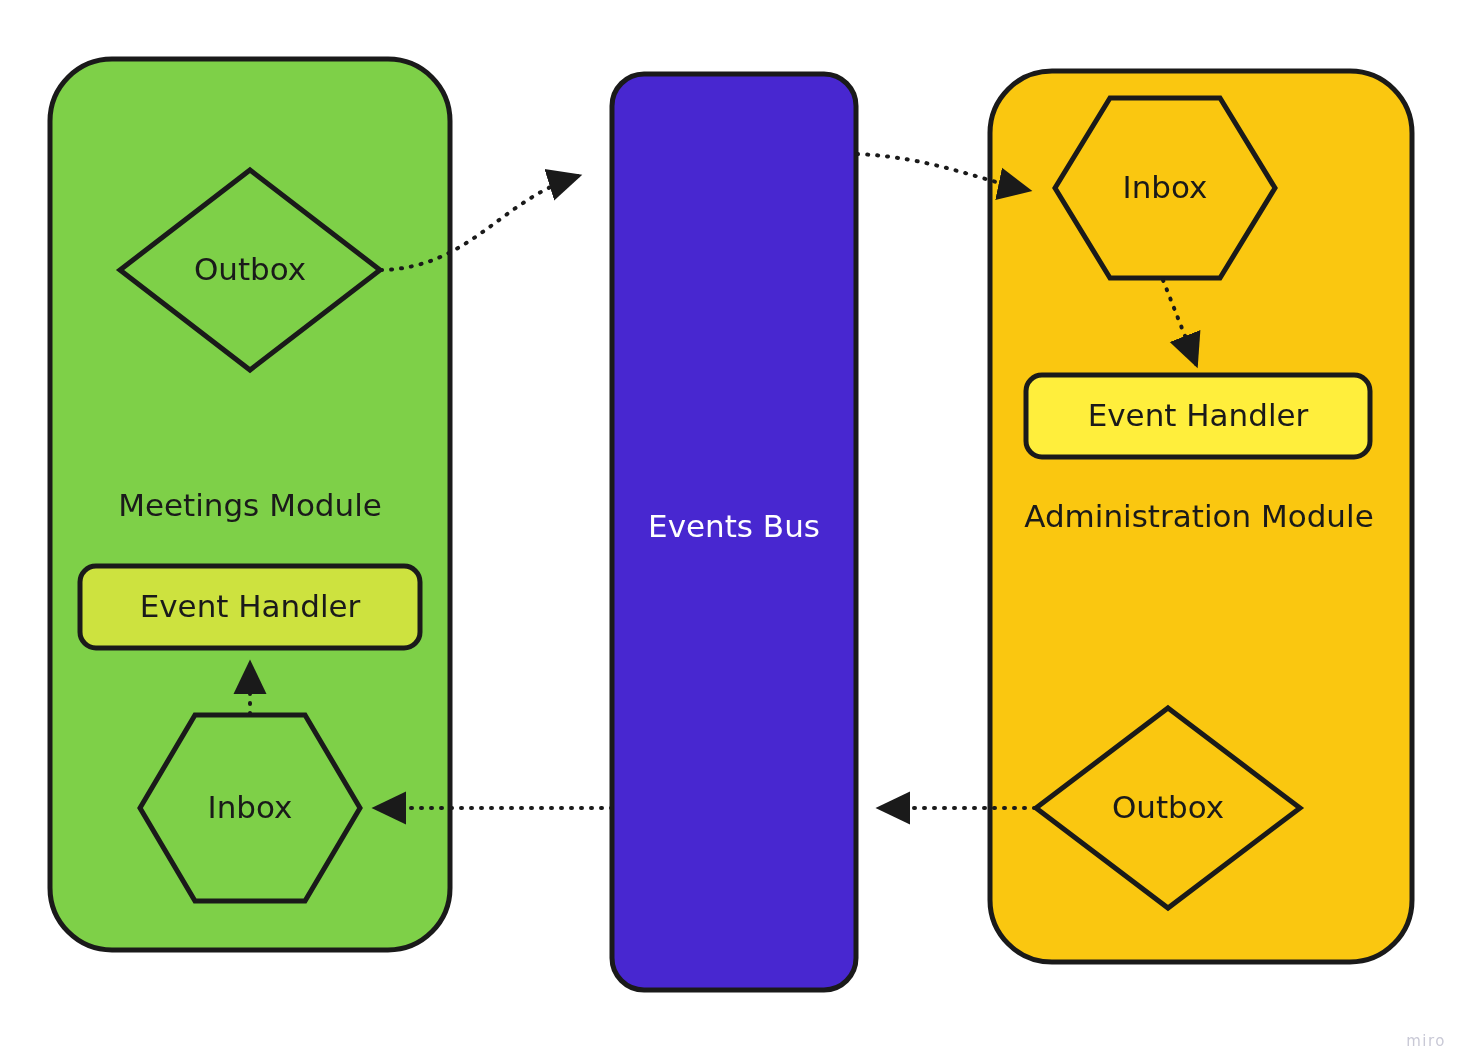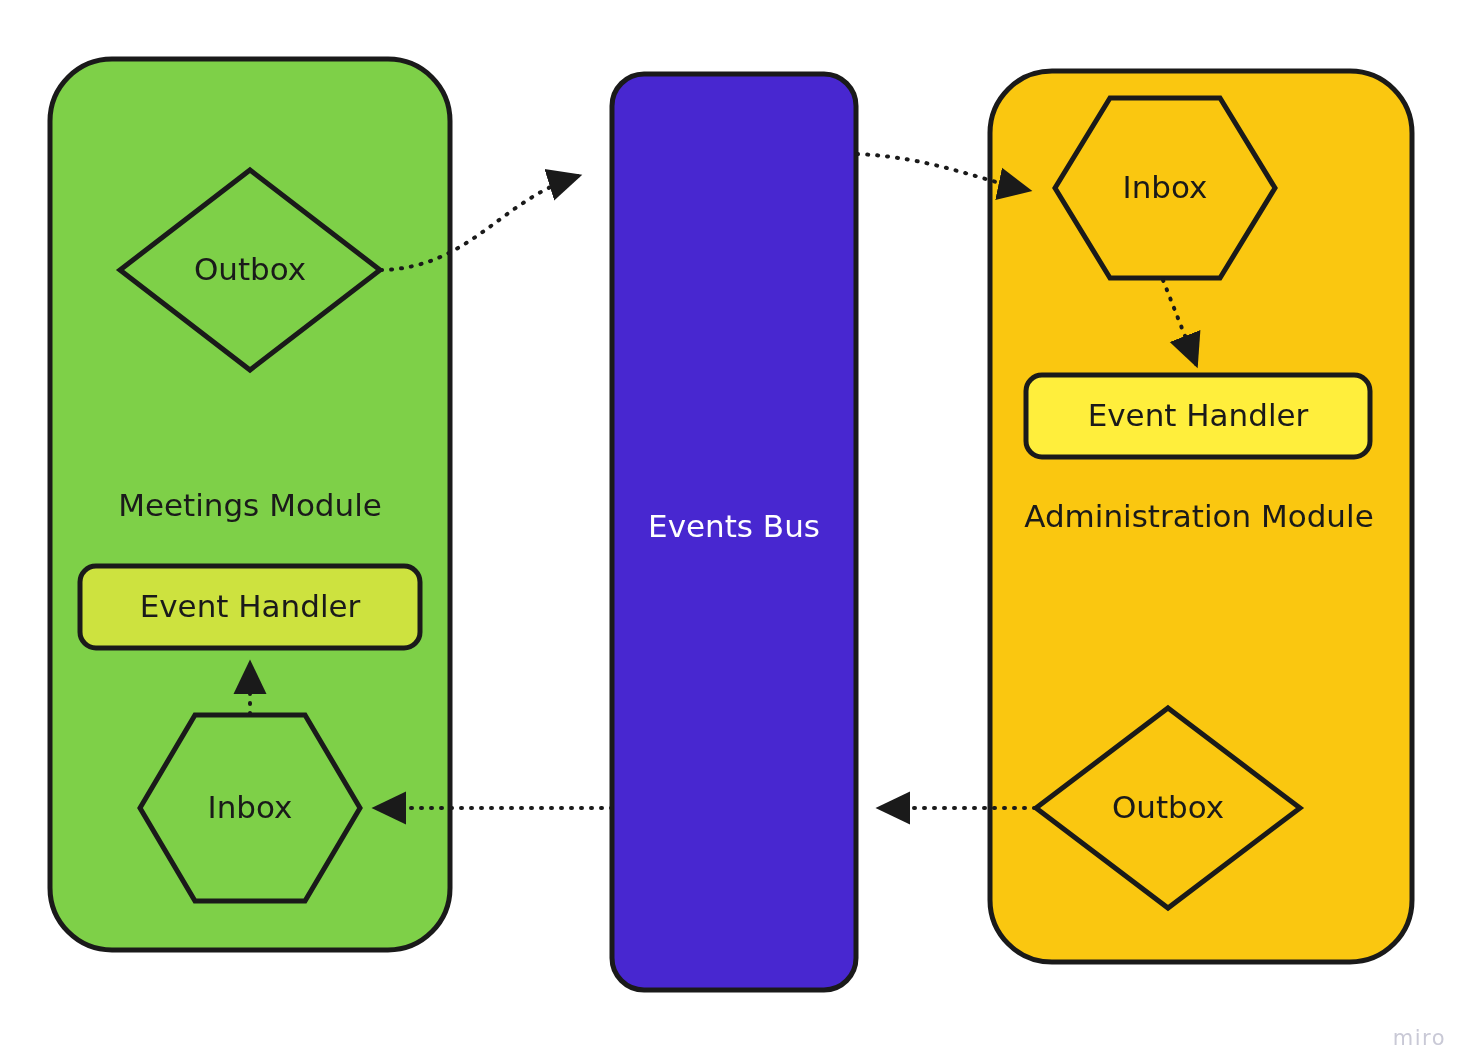--- a/index.html
+++ b/index.html
@@ -38,21 +38,21 @@
   }
   .label-bus {
     font-size: 31px;
     fill: #ffffff;
   }
   .watermark {
     position: absolute;
     right: 22px;
     bottom: 14px;
     font-family: "DejaVu Sans", sans-serif;
-    font-size: 21px;
+    font-size: 15px;
     letter-spacing: 1.5px;
     color: #c9c9d6;
     user-select: none;
   }
 </style>
 </head>
 <body>
 
 <div id="canvas">
 

